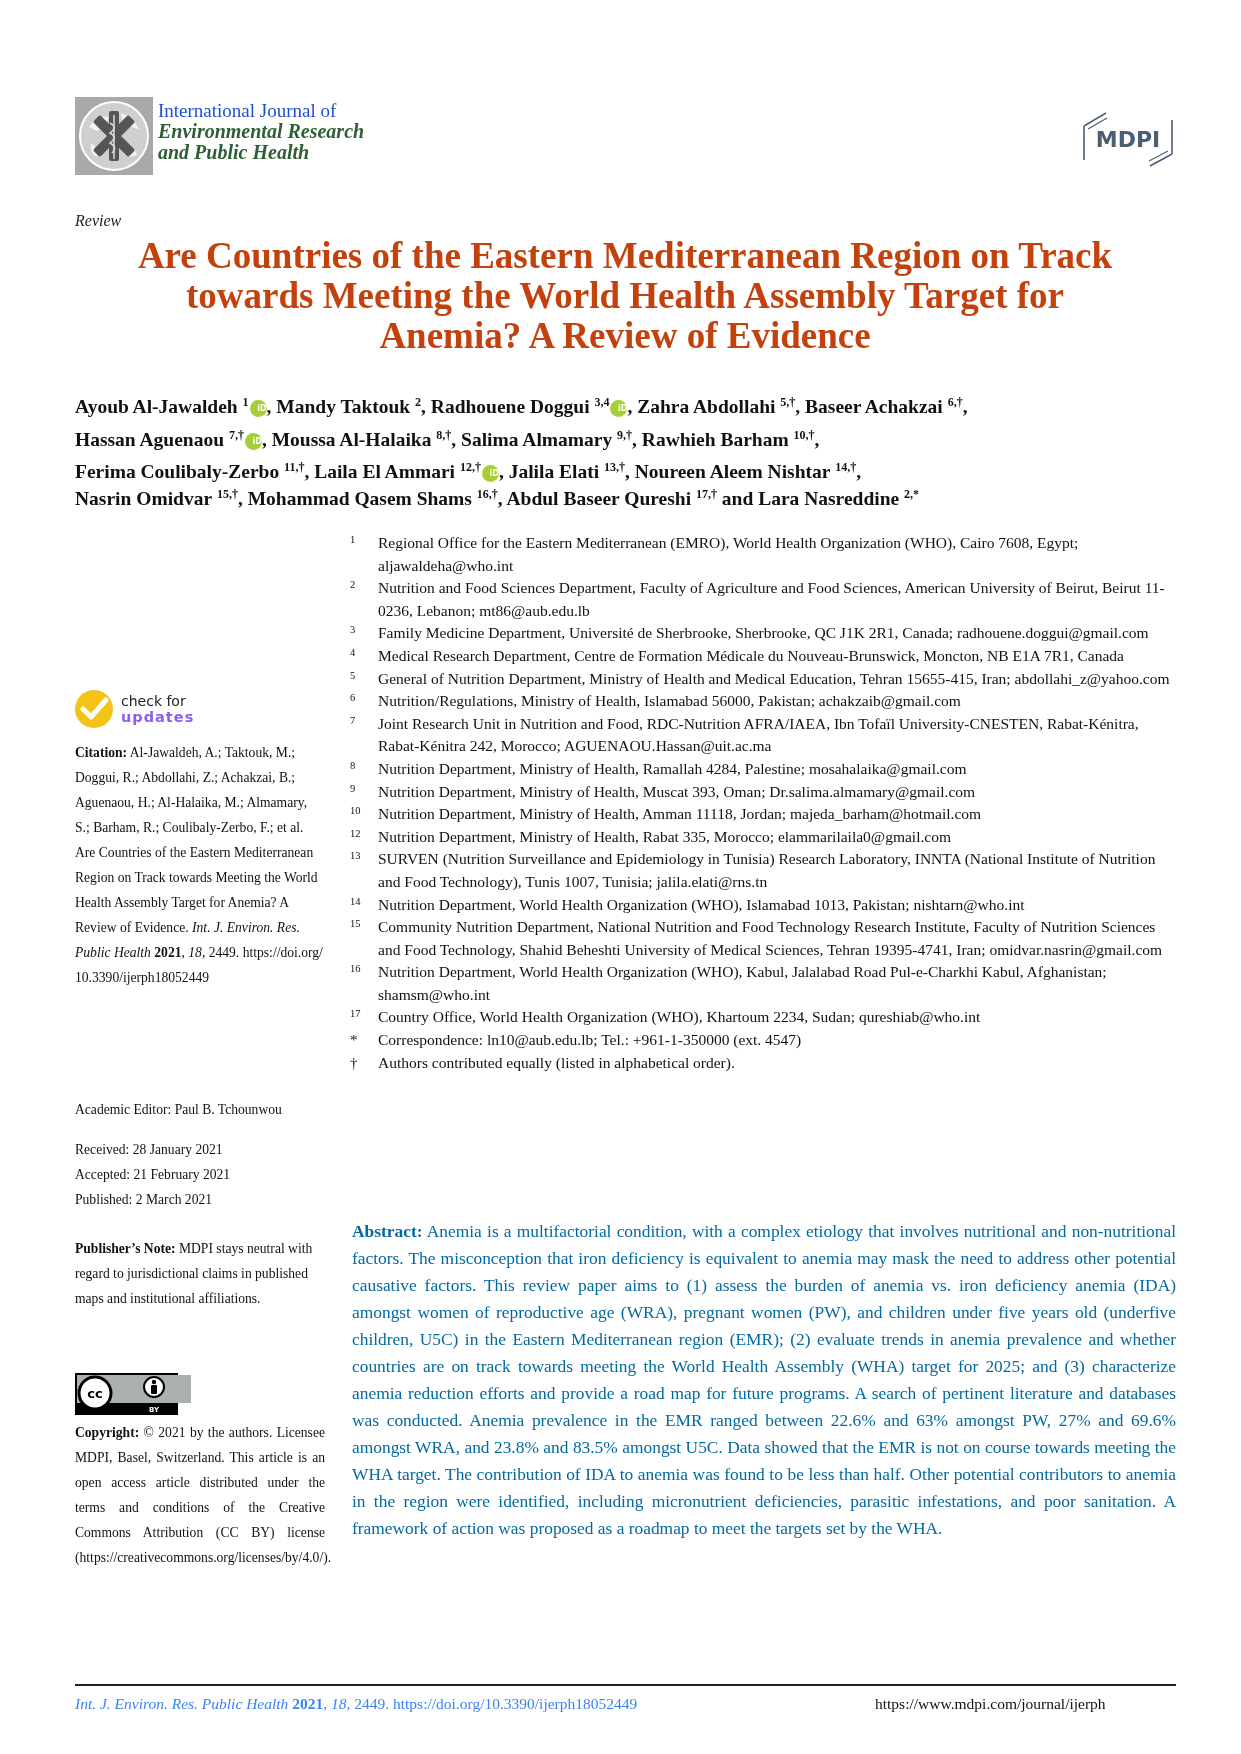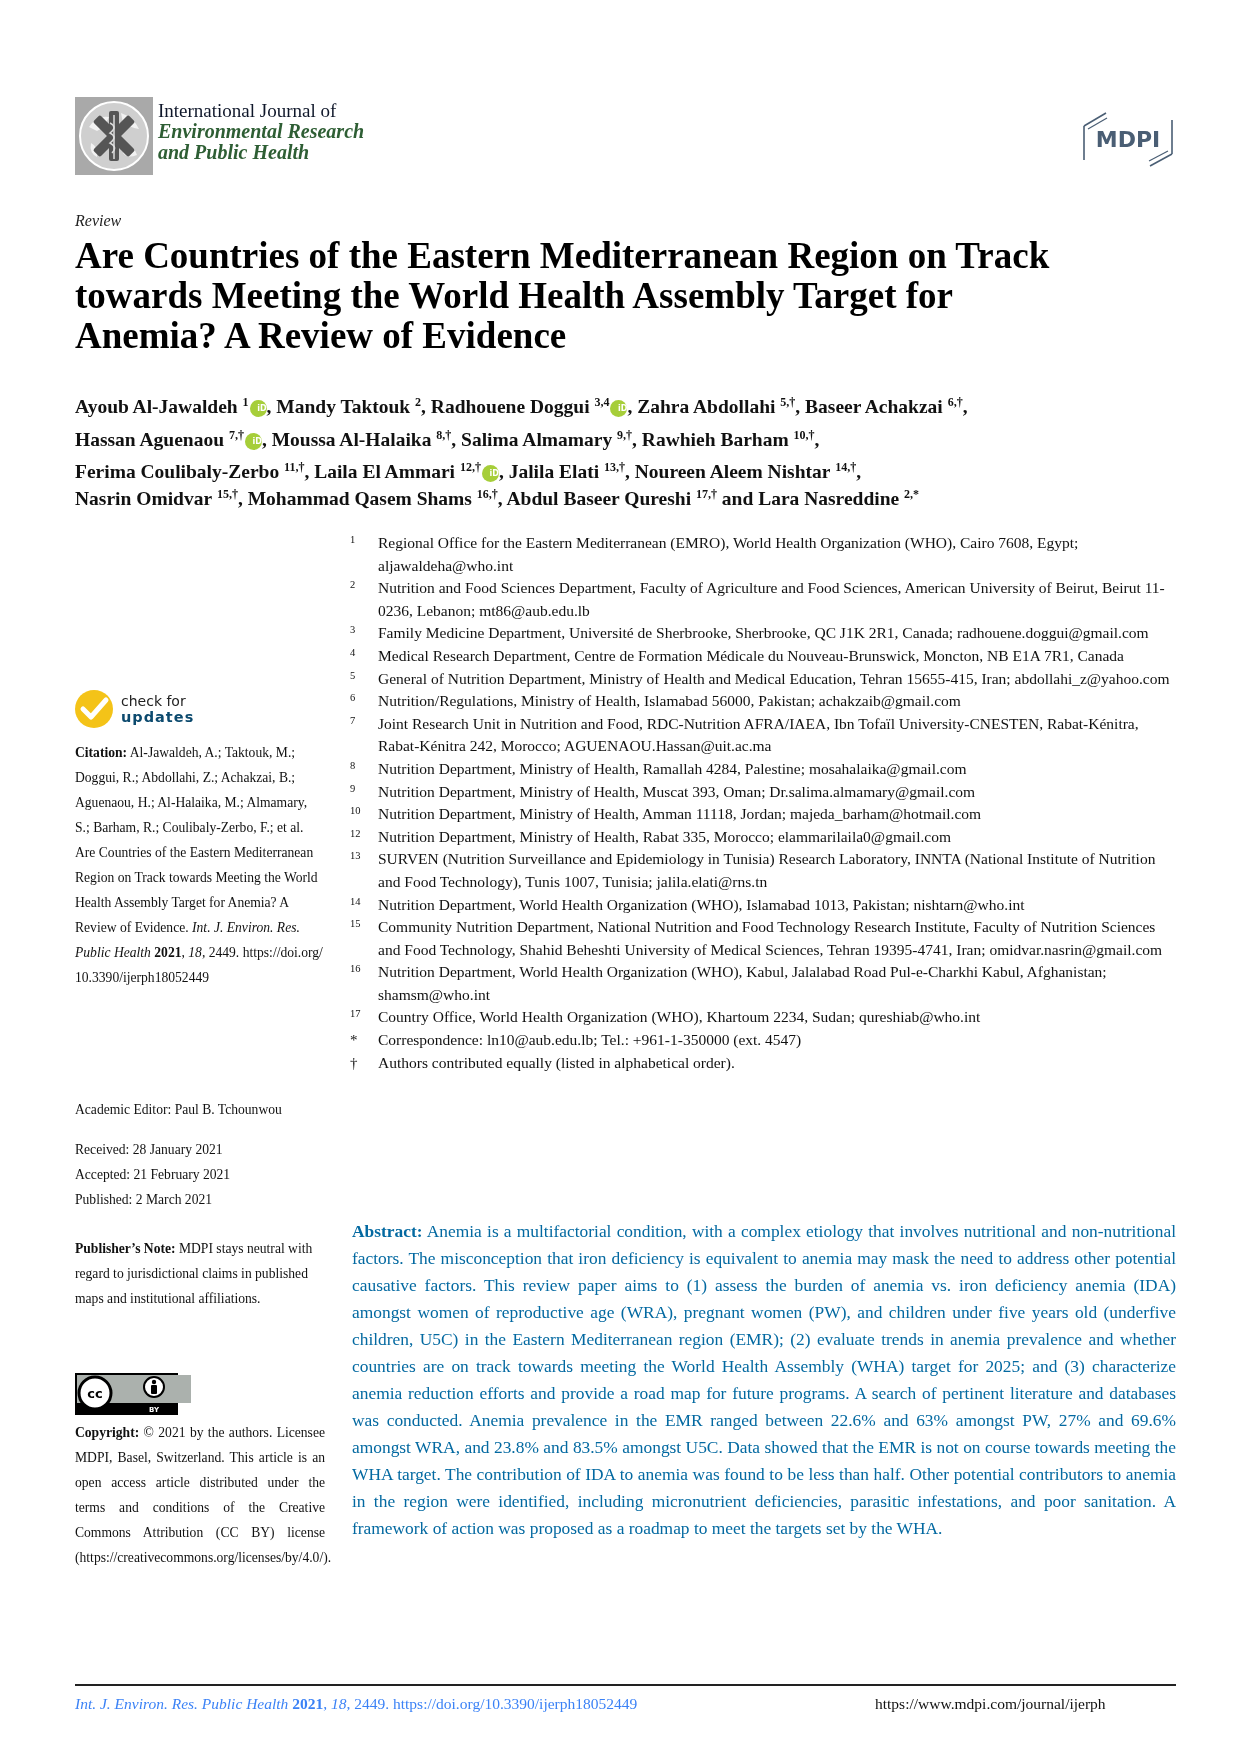--- a/index.html
+++ b/index.html
@@ -3,44 +3,44 @@
 <meta charset="utf-8">
 <style>
   * { box-sizing: border-box; margin: 0; padding: 0; }
   html, body { width: 1241px; height: 1754px; background: #ffffff; }
   body { position: relative; font-family: "Liberation Serif", "DejaVu Serif", serif; color: #111; overflow: hidden; }
   .abs { position: absolute; }
 
   
   .journal-logo { left: 75px; top: 97px; width: 78px; height: 78px; }
   .journal-name { left: 158px; top: 100px; line-height: 21px; }
-  .journal-name .line1 { font-size: 19px; color: #0f172a; }
+  .journal-name .line1 { font-size: 19px; color: #1d4ed8; }
   .journal-name .line2 { font-size: 20px; color: #2e5e34; font-weight: bold; font-style: italic; }
   .mdpi-logo { left: 1080px; top: 110px; width: 96px; height: 58px; }
 
   .article-type { left: 75px; top: 212px; font-size: 16px; font-style: italic; color: #222; }
-  .title { left: 75px; top: 236px; width: 1100px; font-size: 37px; line-height: 40px; font-weight: bold; color: #000000; }
+  .title { left: 75px; top: 236px; width: 1100px; font-size: 37px; line-height: 40px; font-weight: bold; color: #c2410c; text-align: center; }
   .authors { left: 75px; top: 388px; width: 1100px; font-size: 19.5px; line-height: 26.5px; font-weight: bold; color: #111; }
   .authors sup { font-size: 12px; font-weight: bold; vertical-align: 7px; line-height: 0; }
   .orcid { display: inline-block; width: 17px; height: 17px; border-radius: 50%; background: #a6ce39; color: #fff; font-size: 8px; font-family: "DejaVu Sans", sans-serif; font-weight: bold; text-align: right; line-height: 17px; vertical-align: 2px; margin-left: 1px; margin-top: 12px; }
 
   
   .affils { left: 348px; top: 532px; width: 830px; font-size: 15.5px; line-height: 22.6px; color: #111; }
   .affil { display: flex; }
   .affil .num { width: 30px; flex: 0 0 30px; font-size: 10.5px; line-height: 16px; padding-left: 2px; }
   .affil .num.sym { font-size: 15px; line-height: 22px; }
   .affil .txt { flex: 1; }
 
   
   .check-updates { left: 75px; top: 690px; display: flex; align-items: center; }
   .check-updates .badge { width: 38px; height: 38px; border-radius: 50%; background: #f4c318; position: relative; }
   .check-updates .badge svg { position: absolute; left: 0; top: 0; }
   .check-updates .cu-text { margin-left: 8px; font-family: "DejaVu Sans", sans-serif; line-height: 16px; }
   .check-updates .cu-l1 { font-size: 14px; color: #222; }
-  .check-updates .cu-l2 { font-size: 14.5px; font-weight: bold; color: #0c4a6e; letter-spacing: 1px; text-align: right; }
+  .check-updates .cu-l2 { font-size: 14.5px; font-weight: bold; color: #8b5cf6; letter-spacing: 1px; text-align: right; }
 
   .sidecol { left: 75px; width: 250px; font-size: 13.6px; line-height: 25px; color: #111; }
   .citation { top: 740px; }
   .citation b { font-weight: bold; }
   .editor { top: 1097px; }
   .dates { top: 1137px; }
   .pubnote { top: 1236px; }
   .cc-badge { left: 75px; top: 1373px; width: 103px; height: 42px; background: #000; }
   .cc-badge .grey { position: absolute; left: 2px; top: 2px; width: 114px; height: 28px; background: #abb1ad; }
   .copyright { top: 1420px; text-align: justify; }

